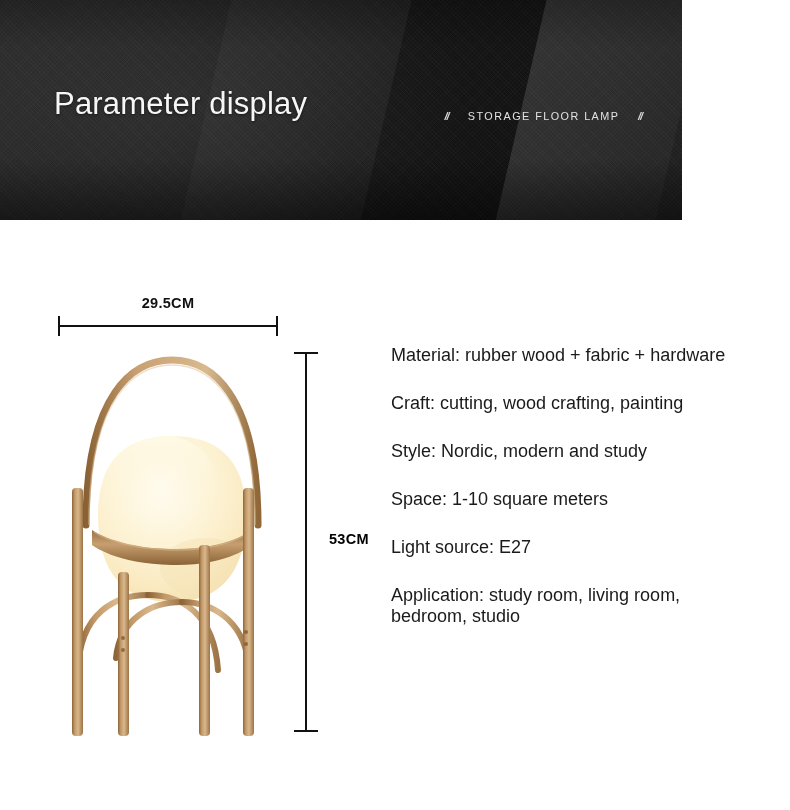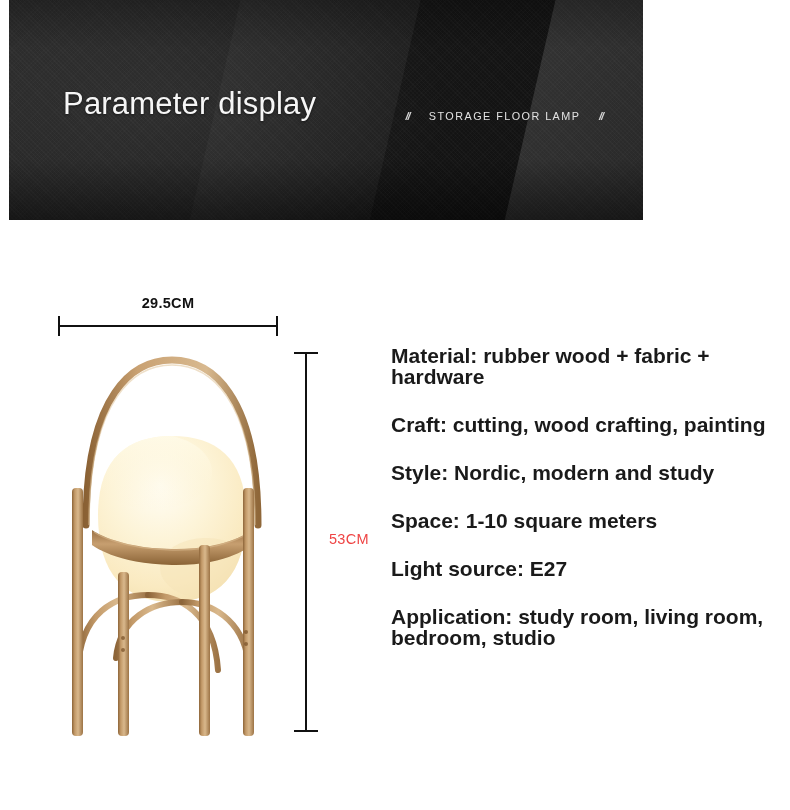--- a/index.html
+++ b/index.html
@@ -9,22 +9,22 @@
     height: 810px;
     background: #ffffff;
     font-family: "Liberation Sans", sans-serif;
     overflow: hidden;
     position: relative;
   }
 
   
   #banner {
     position: absolute;
-    left: 9px; top: 0;
-    width: 634px; height: 220px;
+    left: 0; top: 0;
+    width: 682px; height: 220px;
     overflow: hidden;
     background: #1b1b1b;
   }
   .facet {
     position: absolute;
     top: -80px;
     height: 420px;
     transform-origin: top left;
   }
   .f1 { left: -60px;  width: 330px; transform: skewX(-13deg);
@@ -136,45 +136,44 @@
     left: 294px;
     width: 24px; height: 2px;
     background: #111;
   }
   #height-cap-top    { top: 132px; }
   #height-cap-bottom { top: 510px; }
   #height-label {
     position: absolute;
     left: 329px; top: 311px;
     font-size: 14.5px;
-    font-weight: 400;
-    color: #ef4444;
+    font-weight: 700;
+    color: #000000;
     letter-spacing: 0.3px;
   }
 
   
   #lamp-photo {
     position: absolute;
     left: 56px; top: 120px;
     width: 232px; height: 400px;
   }
 
   
   #spec-list {
     position: absolute;
     left: 391px; top: 125px;
     width: 392px;
   }
   .spec-line {
-    font-size: 21px;
+    font-size: 18px;
     color: #1a1a1a;
     line-height: 21px;
     margin-bottom: 27px;
     white-space: pre-line;
-    font-weight: bold;
   }
   .spec-line:last-child { margin-bottom: 12px; }
 </style>
 </head>
 <body>
 
 <div id="banner">
   <div class="facet f1"></div>
   <div class="facet f2"></div>
   <div class="facet f3"></div>

